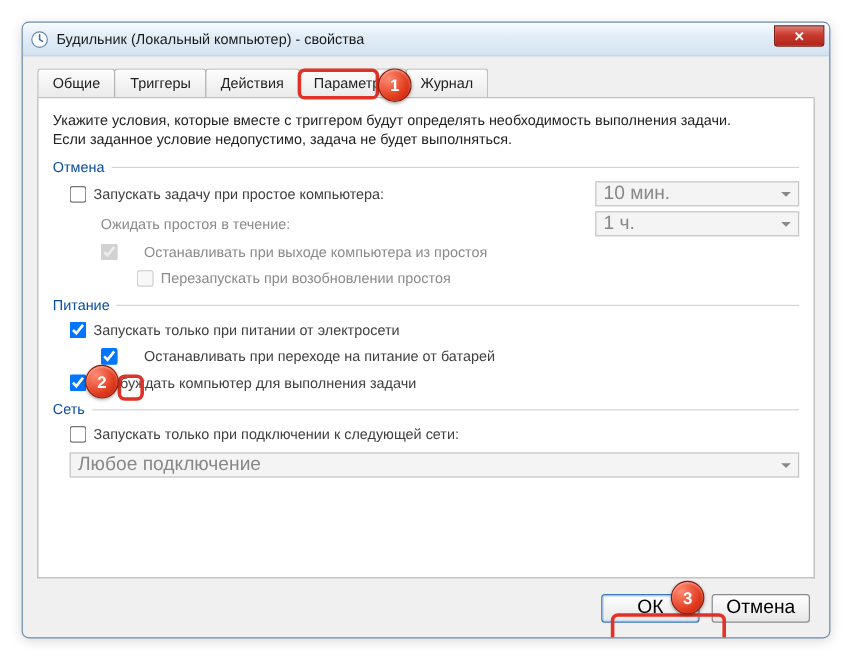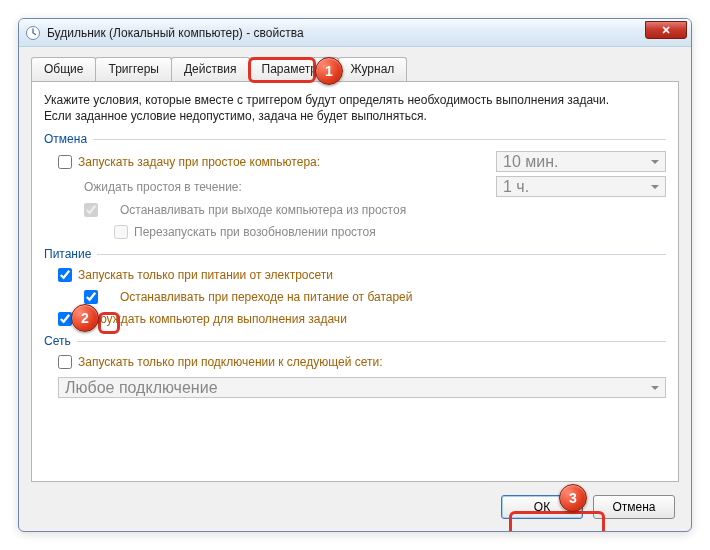--- a/index.html
+++ b/index.html
@@ -89,21 +89,21 @@
     display: flex; align-items: center;
     padding: 2px 0;
     min-height: 22px;
   }
   .row.indent1 { padding-left: 40px; gap: 16px; }
   .row.indent2 { padding-left: 70px; }
   .row.indent-cb { padding-left: 14px; }
   input[type=checkbox] {
     width: 14px; height: 14px; margin: 0 6px 0 0;
   }
-  label { color: #a16207; }
+  label { color: #404040; }
   label.disabled, .disabled { color: #8a8a8a; }
   .right-ctrl { margin-left: auto; }
   .combo {
     width: 170px; height: 21px;
     border: 1px solid #c5c5c5;
     background: #f4f4f4;
     color: #888;
     padding: 1px 18px 1px 6px;
     position: relative;
     font-size: 16px;
@@ -120,21 +120,21 @@
     position: absolute;
     right: 16px; bottom: 12px;
     display: flex; gap: 10px;
   }
   .btn {
     min-width: 82px; height: 24px;
     border: 1px solid #8a8a8a;
     border-radius: 3px;
     background: linear-gradient(#fefefe,#e7e7e7);
     display: flex; align-items: center; justify-content: center;
-    cursor: pointer; font-size: 12px;
+    cursor: pointer; font-size: 16px;
   }
   .btn.ok { border-color: #3b77b7; box-shadow: inset 0 0 0 1px #a9cdef; }
 
   .highlight-red {
     position: absolute;
     border: 3px solid #e03226;
     border-radius: 6px;
     pointer-events: none;
   }
   .hl-tab { left: 229px; top: 38px; width: 68px; height: 26px; }

